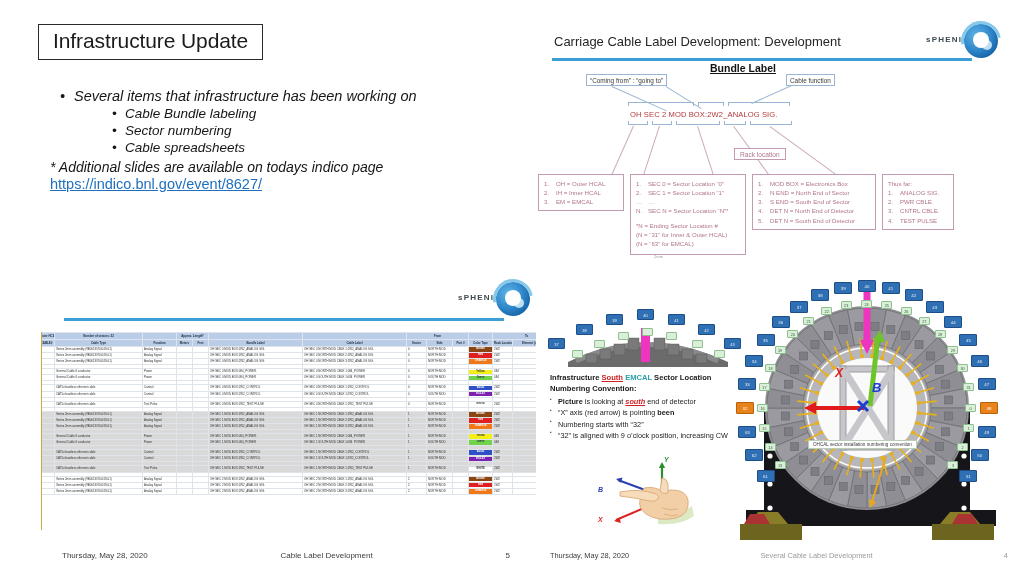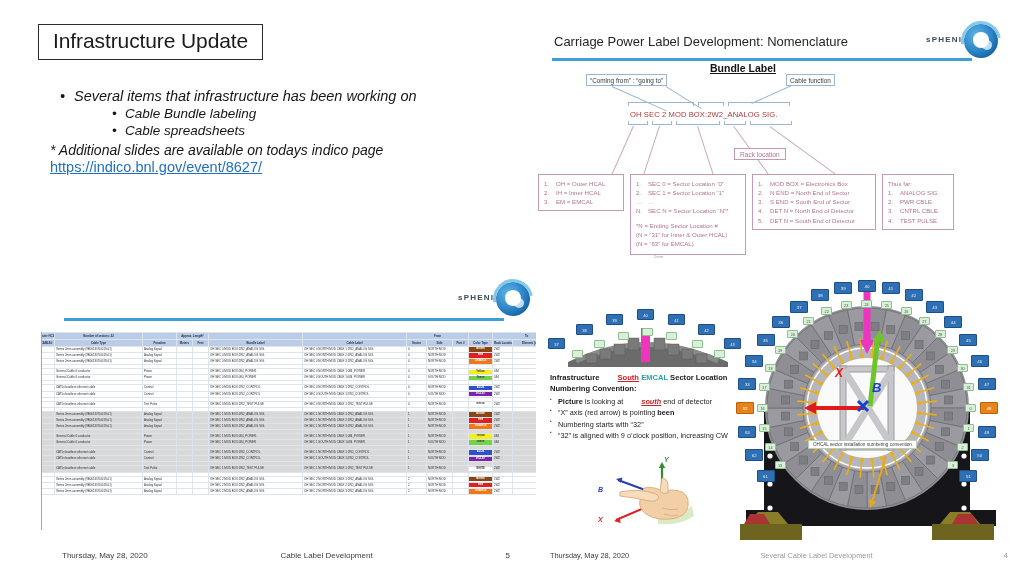--- a/index.html
+++ b/index.html
@@ -84,21 +84,21 @@
   .sw { display:block; width:100%; height:4.6px; font-size:2.7px; line-height:4.6px;
         text-align:center; color:#fff; font-weight:bold; }
   .footer { position:absolute; left:0; bottom:4px; width:100%; display:flex;
             justify-content:space-between; padding:0 26px; font-size:7.4px; color:#3c3c3c; }
   #slide-ss .footer { font-size:8px; }
 
   
   #slide-car { left:540px; top:276px; width:478px; height:288px; }
   .emc-head { position:absolute; left:10px; top:96px; width:190px; font-size:7.6px;
               font-weight:bold; color:#1a1a1a; line-height:1.45; }
-  .red-u { color:#cf2222; text-decoration:underline;margin-left:16px; }
+  .red-u { color:#cf2222; text-decoration:underline; }
   .teal { color:#2aa0a8; }
   .emc-list { position:absolute; left:10px; top:120px; width:192px; margin:0; padding:0; list-style:none; }
   .emc-list li { font-size:7.3px; color:#1d1d1d; line-height:1.55; position:relative; padding-left:8px; }
   .emc-list li::before { content:"\25AA"; position:absolute; left:0; top:-0.5px; font-size:5px; color:#555; }
   .emc-list b { font-weight:bold; }
   .sec-arc { position:absolute; left:6px; top:12px; width:200px; height:82px; }
   .arcbox { position:absolute; font-size:4.1px; text-align:center; line-height:9px;
             border-radius:1px; }
   .arcbox.blue { background:#2f6fb4; color:#e8f0f8; border:1px solid #1d4e86; width:17px; height:11px; line-height:11px;}
   .arcbox.green { background:#daefda; color:#3a5a3a; border:1px solid #8cc08c; width:11px; height:8px; line-height:8px;}
@@ -120,29 +120,33 @@
     <div class="b-row b1">
       <span class="dot"></span>
       <span>Several items that infrastructure has been working on</span>
     </div>
     <div class="b-row b2">
       <span class="dot"></span>
       <span>Cable Bundle labeling</span>
     </div>
     <div class="b-row b2">
       <span class="dot"></span>
+      <span>Sector numbering</span>
+    </div>
+    <div class="b-row b2">
+      <span class="dot"></span>
       <span>Cable spreadsheets</span>
     </div>
     <div class="note">* Additional slides are available on todays indico page</div>
     <a class="link" href="#">https://indico.bnl.gov/event/8627/</a>
   </div>
 </div>
 
 <div class="slide" id="slide-nom">
-  <div class="hdr-title">Carriage Power Label Development: Nomenclature</div>
+  <div class="hdr-title">Carriage Cable Label Development: Development</div>
   <div class="hdr-rule"></div>
   <div class="logo">
     <span class="txt">sPHENIX</span>
     <span class="swirl"></span>
     <span class="ring"></span>
   </div>
 
   <div class="bl-title">Bundle Label</div>
 
   <div class="cal" style="left:52px; top:60px;">“Coming from” : “going to”</div>

